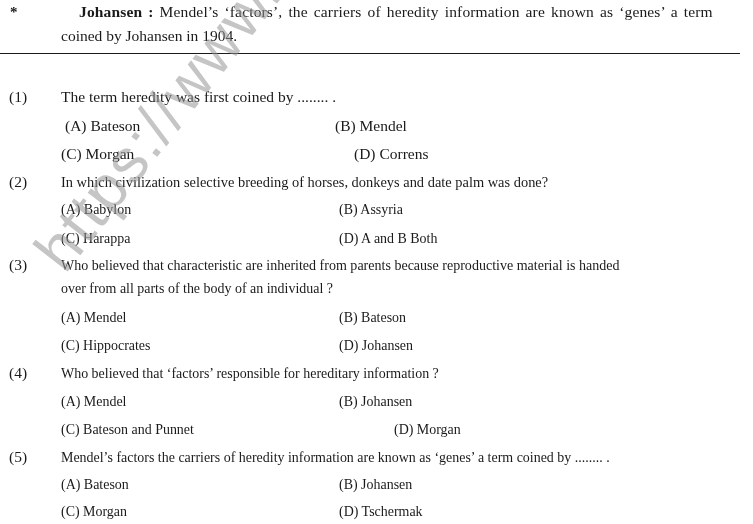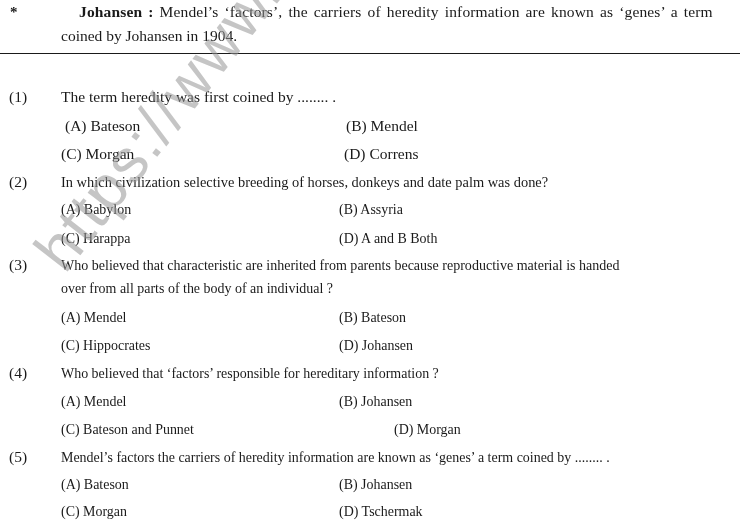--- a/index.html
+++ b/index.html
@@ -30,23 +30,23 @@
 
 <span class="abs note-star">*</span>
 <span class="abs note-line1"><b>Johansen :</b><span> Mendel’s  ‘factors’, the carriers of heredity information are known as ‘genes’ a term</span></span>
 <span class="abs note-line2">coined by Johansen in 1904.</span>
 <div class="rule"></div>
 
 <div>
   <span class="abs qnum" style="top:88px">(1)</span>
   <span class="abs qtext" style="top:88px">The term heredity was first coined by ........ .</span>
   <span class="abs" style="left:65px;top:117px">(A) Bateson</span>
-  <span class="abs" style="left:346px;top:117px">(B) Mendel</span>
+  <span class="abs" style="left:335px;top:117px">(B) Mendel</span>
   <span class="abs" style="left:61px;top:145px">(C) Morgan</span>
-  <span class="abs" style="left:344px;top:145px">(D) Correns</span>
+  <span class="abs" style="left:354px;top:145px">(D) Correns</span>
 </div>
 
 <div class="cond-group">
   <span class="abs qnum" style="top:173px">(2)</span>
   <span class="abs qtext cond" style="top:173px;transform:scaleX(0.93)">In which civilization selective breeding of  horses, donkeys and date palm was done?</span>
   <span class="abs cond" style="left:61px;top:200px">(A)  Babylon</span>
   <span class="abs cond" style="left:339px;top:200px">(B)  Assyria</span>
   <span class="abs cond" style="left:61px;top:229px">(C)  Harappa</span>
   <span class="abs cond" style="left:339px;top:229px">(D)  A and B Both</span>
 </div>

